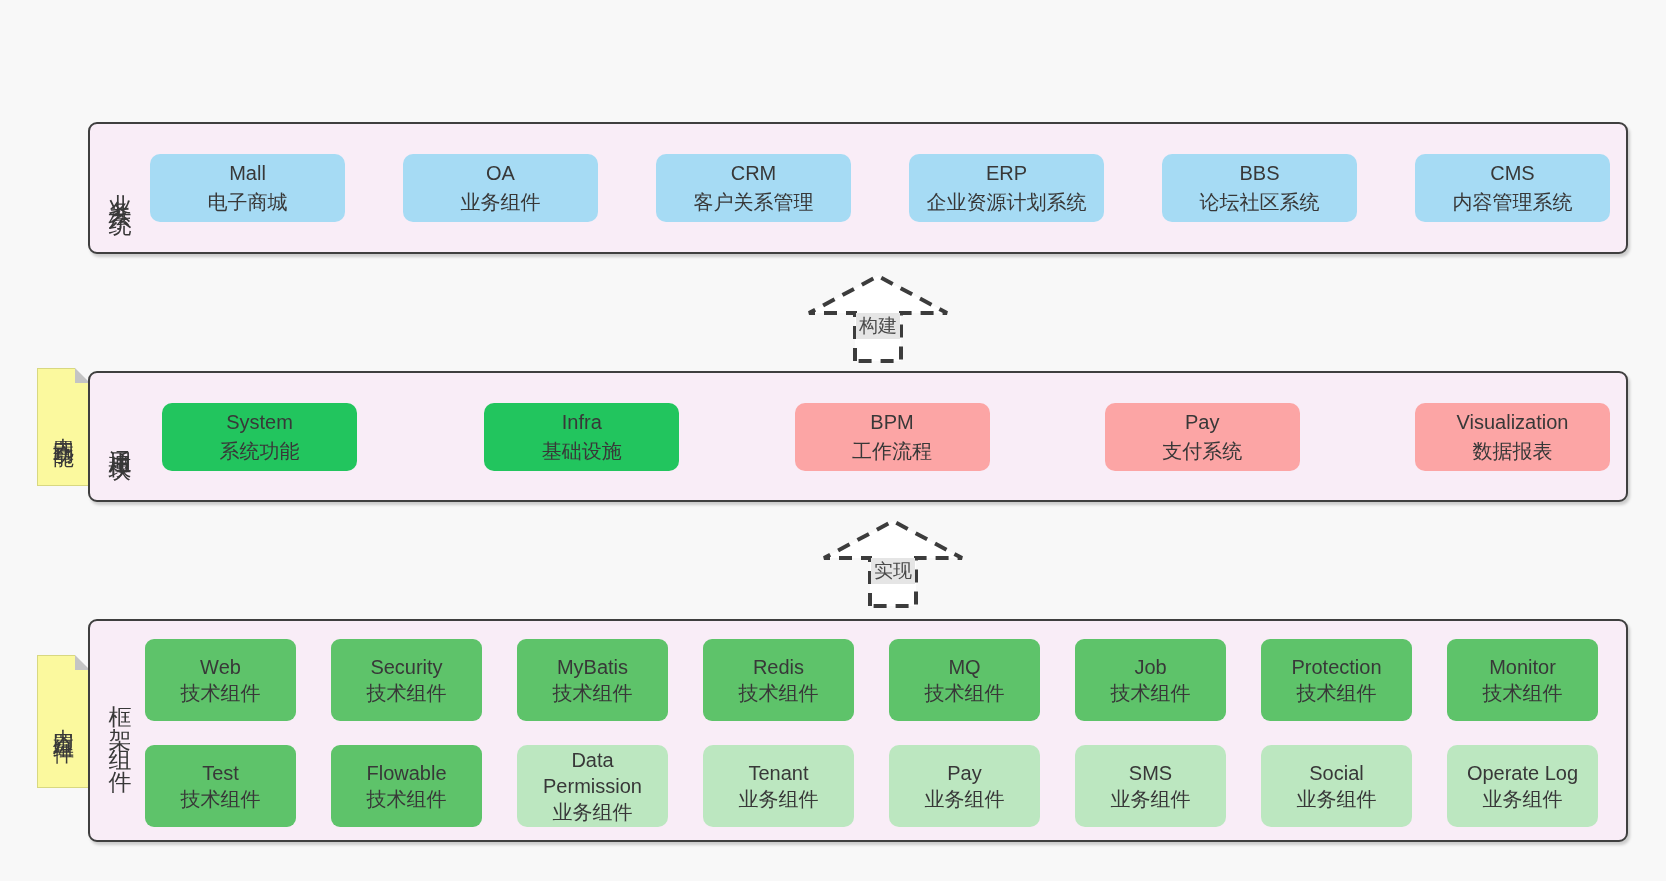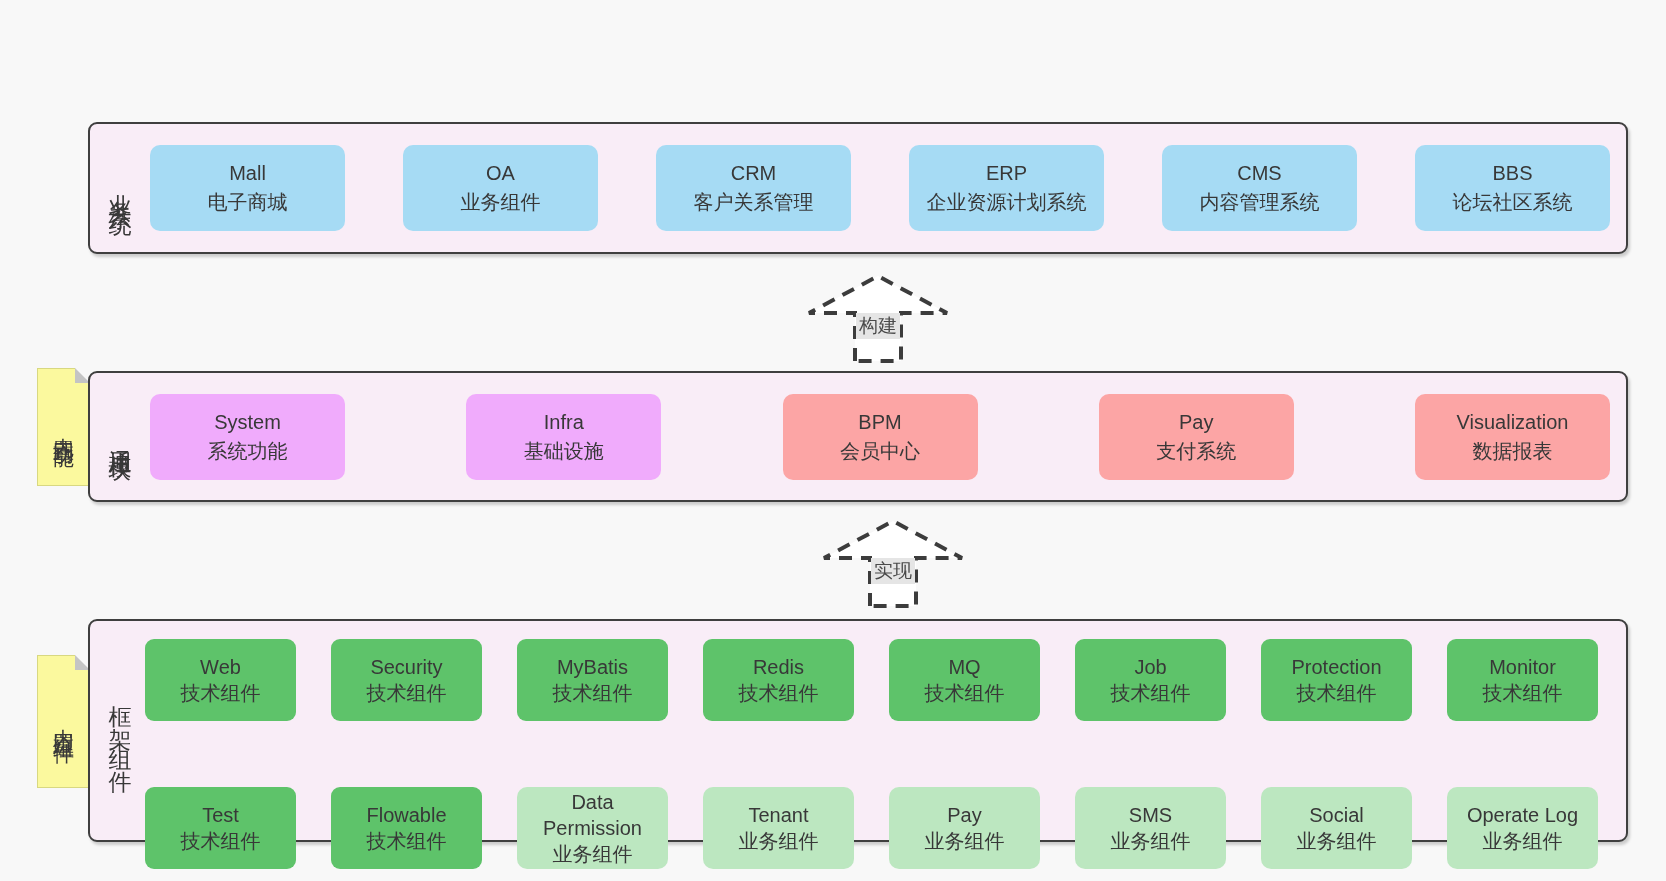--- a/index.html
+++ b/index.html
@@ -35,35 +35,35 @@
   #band-modules .band-label{letter-spacing:3px;}
   #band-framework .band-label{letter-spacing:22px;}
 
   .box-row{
     position:absolute;left:60px;right:16px;
     display:flex;justify-content:space-between;
   }
   .row-center{top:50%;transform:translateY(-50%);}
   #band-framework .box-row{left:55px;right:28px;}
   #band-framework .row-1{top:18px;}
-  #band-framework .row-2{top:124px;margin-top:42px;}
+  #band-framework .row-2{top:124px;}
 
   
   .card{
     box-sizing:border-box;
-    width:195px;height:86px;border-radius:10px;
+    width:195px;height:68px;border-radius:10px;
     display:flex;flex-direction:column;align-items:center;justify-content:center;
     text-align:center;font-size:20px;line-height:1.45;
     padding:0 6px;
   }
   .card .card-title,.card .card-sub{display:block;}
   #band-framework .card{width:151px;height:82px;line-height:1.3;}
 
   .blue{background:#a6dbf4;}
-  .red{background:#f0abfc;}
+  .red{background:#22c55e;margin-left:12px;}
   .pink{background:#fca5a5;}
   .green{background:#5ec36a;border-radius:9px;}
   .green-light{background:#bce7c0;}
 
   
   .arrow{position:absolute;width:146px;height:92px;}
   #arrow-build{left:805px;top:271px;}
   #arrow-implement{left:820px;top:516px;}
   .arrow svg{position:absolute;left:0;top:0;}
   .arrow-label{
@@ -112,26 +112,26 @@
       </div>
       <div class="card blue">
         <span class="card-title">CRM</span>
         <span class="card-sub">客户关系管理</span>
       </div>
       <div class="card blue">
         <span class="card-title">ERP</span>
         <span class="card-sub">企业资源计划系统</span>
       </div>
       <div class="card blue">
+        <span class="card-title">BBS</span>
+        <span class="card-sub">论坛社区系统</span>
+      </div>
+      <div class="card blue">
         <span class="card-title">CMS</span>
         <span class="card-sub">内容管理系统</span>
-      </div>
-      <div class="card blue">
-        <span class="card-title">BBS</span>
-        <span class="card-sub">论坛社区系统</span>
       </div>
     </div>
   </section>
 
   <div class="arrow" id="arrow-build">
     <svg width="146" height="92" viewBox="0 0 146 92">
       <path d="M50,90 L50,42 L4,42 L73,5 L142,42 L96,42 L96,90 Z" fill="#ffffff" stroke="#3c3c3c" stroke-width="4" stroke-dasharray="13 9" stroke-linejoin="miter"></path>
     </svg>
     <span class="arrow-label">构建</span>
   </div>
@@ -147,21 +147,21 @@
       <div class="card red">
         <span class="card-title">System</span>
         <span class="card-sub">系统功能</span>
       </div>
       <div class="card red">
         <span class="card-title">Infra</span>
         <span class="card-sub">基础设施</span>
       </div>
       <div class="card pink">
         <span class="card-title">BPM</span>
-        <span class="card-sub">会员中心</span>
+        <span class="card-sub">工作流程</span>
       </div>
       <div class="card pink">
         <span class="card-title">Pay</span>
         <span class="card-sub">支付系统</span>
       </div>
       <div class="card pink">
         <span class="card-title">Visualization</span>
         <span class="card-sub">数据报表</span>
       </div>
     </div>

